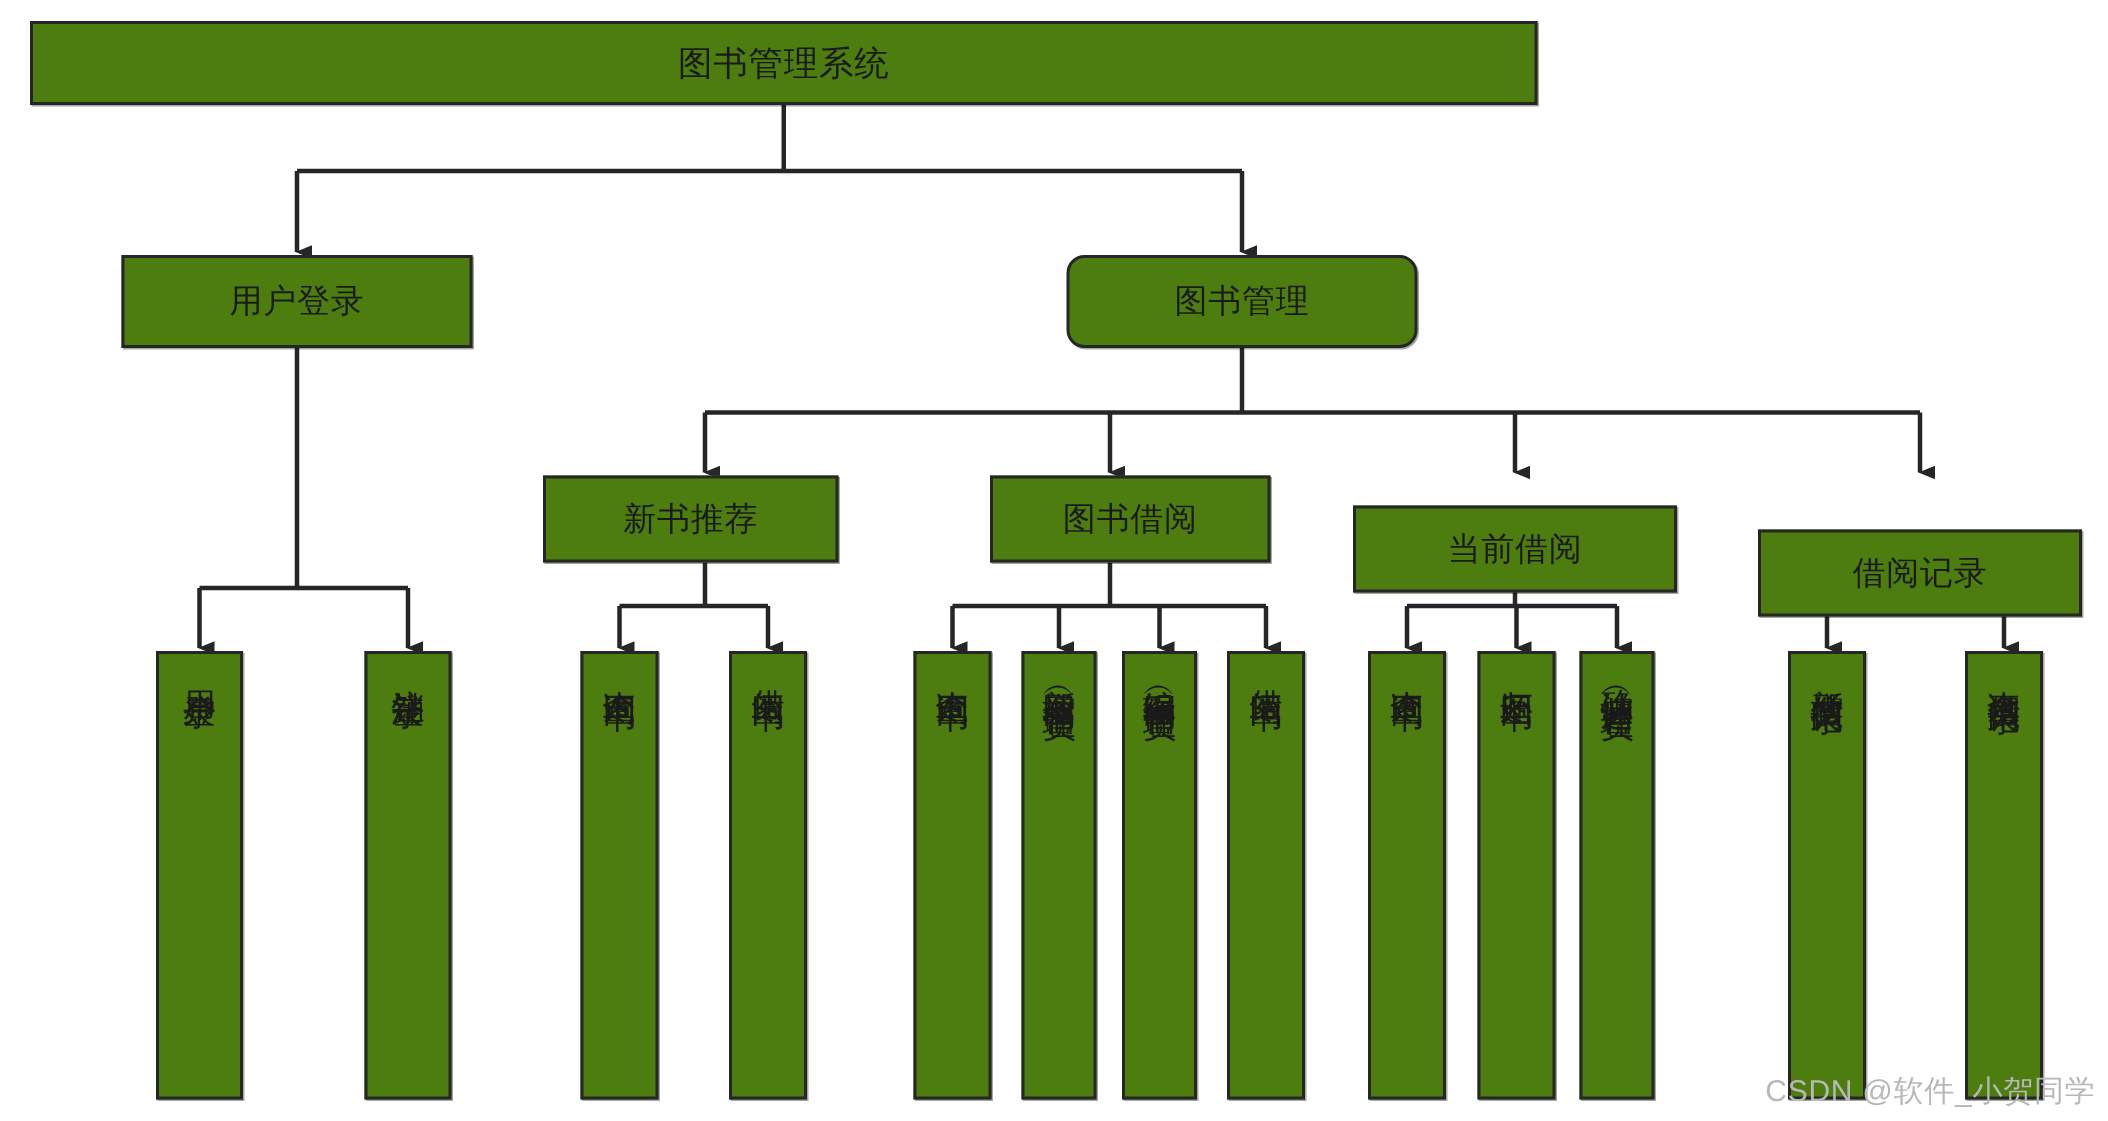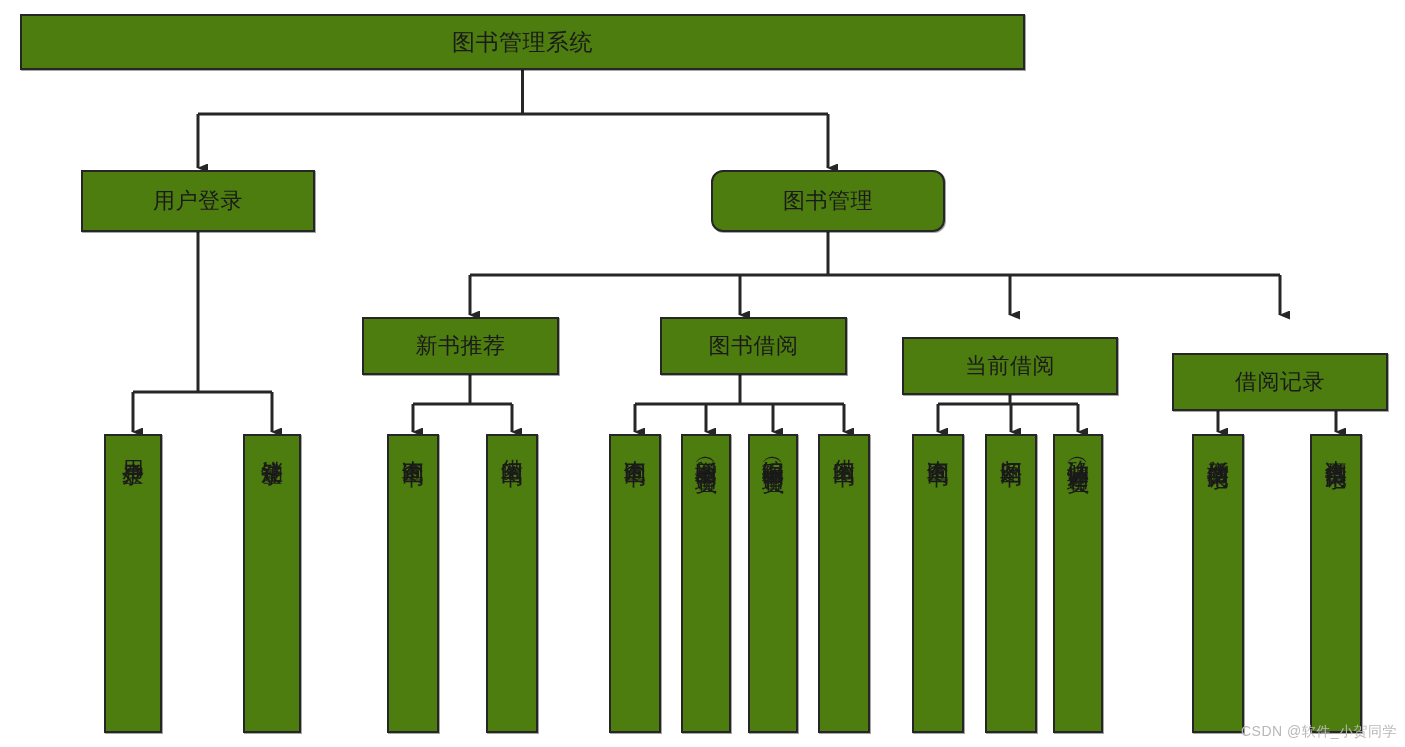--- a/index.html
+++ b/index.html
@@ -58,21 +58,21 @@
     letter-spacing: 2px;
     line-height: 1;
   }
   .node-box.root .node-label {
     font-size: 23px;
   }
   #watermark {
     position: absolute;
     right: 8px;
     bottom: 6px;
-    font-size: 14px;
+    font-size: 20px;
     color: #b8b8b8;
     letter-spacing: 0.5px;
     white-space: nowrap;
     pointer-events: none;
   }
 </style>
 </head>
 <body>
 
 <div id="diagram-root">

